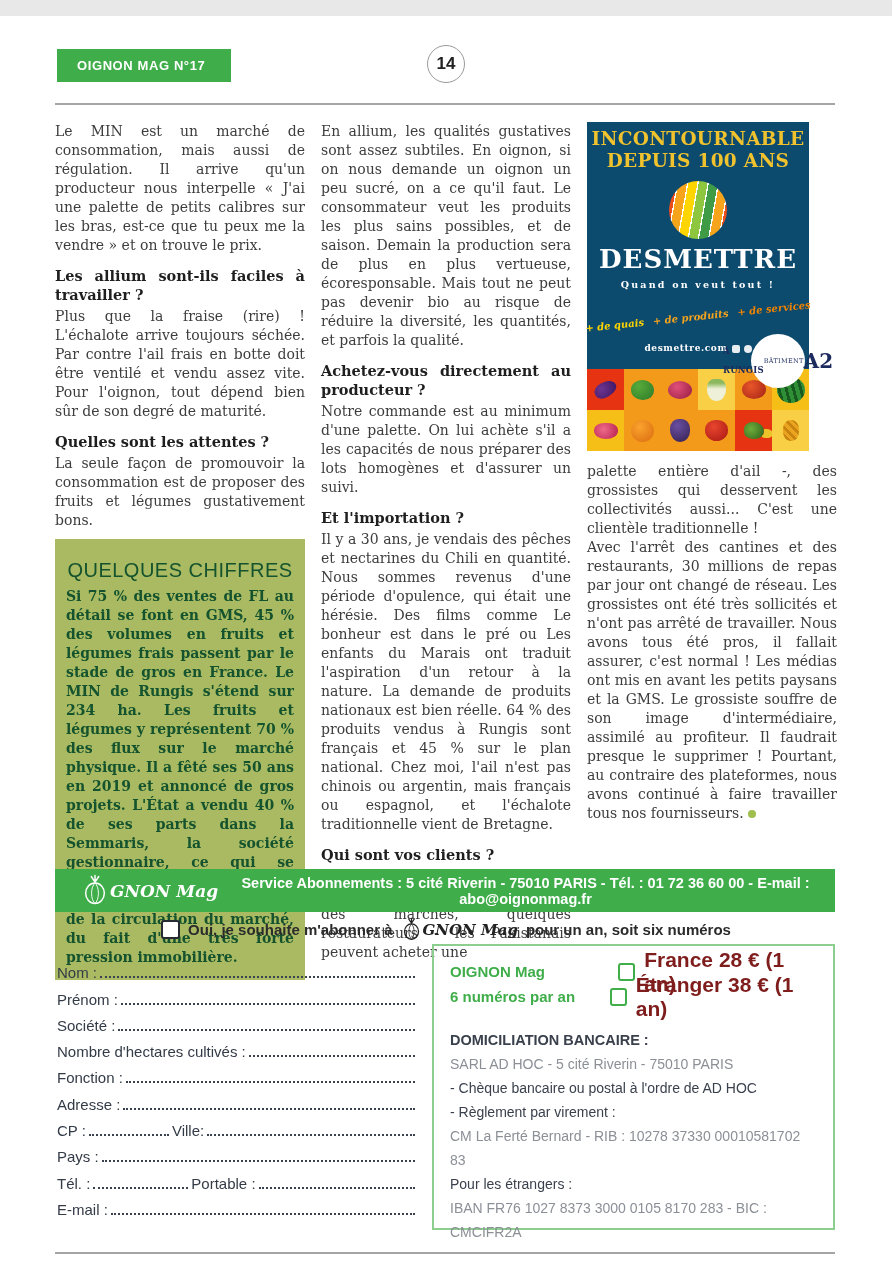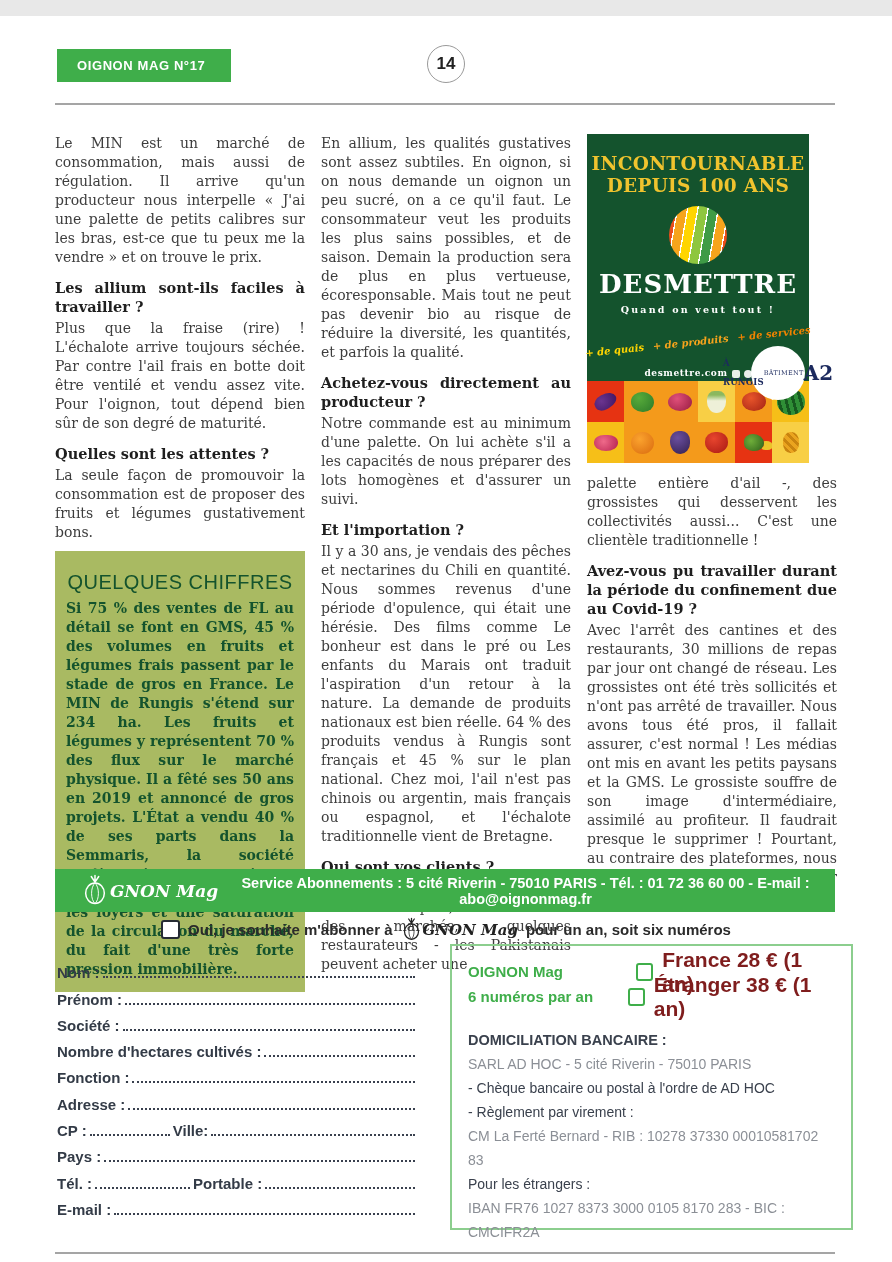--- a/index.html
+++ b/index.html
@@ -7,35 +7,35 @@
         font-family:"Liberation Sans",sans-serif;}
   
   .issue-badge{position:absolute;left:57px;top:33px;background:#3fae4a;color:#fff;
         font-weight:bold;font-size:13px;letter-spacing:.6px;padding:9px 26px 9px 20px;}
   .page-circle{position:absolute;left:427px;top:29px;width:36px;height:36px;border:1.5px solid #9a9a9a;
         border-radius:50%;display:flex;align-items:center;justify-content:center;
         font-weight:bold;font-size:17px;color:#222;background:#fff;}
   .rule{position:absolute;left:55px;width:780px;height:2px;background:#a5a5a5;}
   .rule.top{top:87px;} .rule.bottom{top:1236px;}
   
-  .article{position:absolute;left:55px;top:118px;width:782px;display:flex;gap:16px;}
+  .article{position:absolute;left:55px;top:106px;width:782px;display:flex;gap:16px;}
   .col{width:250px;font-family:"DejaVu Serif",serif;font-size:14px;line-height:19px;
        color:#3d3d3d;text-align:justify;}
   .col p{margin:0 0 0 0;}
   .col h3{font-size:14.5px;line-height:19px;color:#1f1f1f;margin:11px 0 3px 0;font-weight:bold;}
   .chiffres{margin-top:9px;background:#a9ba62;color:#14532d;padding:20px 11px 13px 11px;}
   .chiffres .ch-title{font-family:"Liberation Sans",sans-serif;font-weight:normal;font-size:20px;
        text-align:center;margin:2px 0 7px 0;letter-spacing:.5px;}
   .chiffres .ch-body{font-weight:bold;font-size:14px;line-height:19px;text-align:justify;}
   .enddot{display:inline-block;width:8px;height:8px;border-radius:50%;background:#a0bf4e;
        margin-left:4px;vertical-align:baseline;}
   
   .ad{position:relative;width:222px;height:329px;margin-bottom:11px;}
-  .ad-navy{position:relative;width:222px;height:247px;background:#14532d;text-align:center;
-       padding-top:19px;box-sizing:border-box;color:#fff;}
+  .ad-navy{position:relative;width:222px;height:247px;background:#0c4a6e;text-align:center;
+       padding-top:6px;box-sizing:border-box;color:#fff;}
   .ad-tagline{color:#f0c32e;font-weight:bold;font-size:18.5px;line-height:22px;letter-spacing:.3px;}
   .sphere{width:58px;height:58px;border-radius:50%;margin:9px auto 7px auto;
        background:linear-gradient(100deg,#e94e1b 0 12%,#fff 12% 14%,#f6a41c 14% 27%,#fff 27% 29%,
        #ffd500 29% 42%,#fff 42% 44%,#8ec63f 44% 57%,#fff 57% 59%,#3f9b46 59% 72%,#fff 72% 74%,
        #f6a41c 74% 87%,#fff 87% 89%,#e94e1b 89% 100%);}
   .ad-brand{color:#fff;font-weight:bold;font-size:26px;letter-spacing:1px;line-height:26px;}
   .ad-slogan{color:#fff;font-weight:bold;font-size:9.5px;letter-spacing:2.2px;margin-top:3px;}
   .ad-features{display:flex;justify-content:center;gap:9px;margin-top:13px;transform:rotate(-6deg);}
   .ad-features span{font-style:italic;font-weight:bold;font-size:10px;white-space:nowrap;}
   .f-quais{color:#ffd500;} .f-produits{color:#f6a41c;} .f-services{color:#f08300;}
@@ -77,25 +77,25 @@
   .bar-text{flex:1;text-align:center;font-weight:bold;font-size:14.5px;padding-right:2px;}
   .sub-line{position:absolute;left:0;top:901px;width:892px;display:flex;align-items:center;
        justify-content:center;gap:8px;font-weight:bold;font-size:15px;color:#2b2b2b;}
   .cbx{display:inline-block;width:15px;height:15px;border:2.5px solid #262b33;border-radius:3px;background:#fff;}
   .mini-logo{display:flex;align-items:center;}
   .mini-logo .logo-txt{font-family:"DejaVu Serif",serif;font-style:italic;font-weight:bold;
        font-size:15px;color:#222;margin-left:1px;}
   
   .form{position:absolute;left:57px;top:940px;width:358px;}
   .frow{display:flex;align-items:flex-end;height:26.3px;}
-  .frow .lbl{font-weight:bold;font-size:15px;color:#333b47;white-space:nowrap;padding-bottom:1px;}
+  .frow .lbl{font-weight:normal;font-size:15px;color:#333b47;white-space:nowrap;padding-bottom:1px;}
   .dots{flex:1;border-bottom:2px dotted #39404e;height:12px;margin:0 0 4px 3px;}
   .dots.fixed-cp{flex:0 0 80px;} .dots.fixed-tel{flex:0 0 95px;}
   
-  .offer{position:absolute;left:450px;top:928px;width:403px;height:286px;border:2px solid #8cce8e;
+  .offer{position:absolute;left:432px;top:928px;width:403px;height:286px;border:2px solid #8cce8e;
        box-sizing:border-box;padding:13px 16px;font-size:14px;color:#3a414d;}
   .orow{display:flex;align-items:center;height:25px;}
   .orow .green-b{color:#3fae4a;font-weight:bold;font-size:15px;width:172px;}
   .gcbx{display:inline-block;width:14px;height:14px;border:2.5px solid #3fae4a;border-radius:3px;
        margin-right:9px;background:#fff;}
   .opt{color:#7f1d1d;font-weight:bold;font-size:21px;}
   .sec-title{font-weight:bold;font-size:14.5px;color:#3a414d;margin-top:19px;line-height:24px;}
   .oline{line-height:24px;} .oline.gray{color:#8b8f96;}
 </style>
 </head>
@@ -192,21 +192,20 @@
           <div class="cell bg-red">
               <span class="pp pp-avocado"></span>
             </div>
           <div class="cell bg-pale">
               <span class="pp pp-pineapple"></span>
             </div>
         </div>
       </div>
 
       <p>palette entière d'ail -, des grossistes qui desservent les collectivités aussi... C'est une clientèle traditionnelle !</p>
-      <h3>Avez-vous pu travailler durant la période du confinement due au Covid-19 ?</h3>
       <p><span>Avec l'arrêt des cantines et des restaurants, 30 millions de repas par jour ont changé de réseau. Les grossistes ont été très sollicités et n'ont pas arrêté de travailler. Nous avons tous été pros, il fallait assurer, c'est normal ! Les médias ont mis en avant les petits paysans et la GMS. Le grossiste souffre de son image d'intermédiaire, assimilé au profiteur. Il faudrait presque le supprimer ! Pourtant, au contraire des plateformes, nous avons continué à faire travailler tous nos fournisseurs.</span><span class="enddot"></span></p>
     </div>
   </div>
 
   <div class="sub-bar">
     <span class="bar-logo">
       <svg width="28" height="33" viewBox="0 0 30 34">
         <g fill="none" stroke="#ffffff" stroke-width="1.6" stroke-linecap="round">
           <path d="M15 8 L11 2 M15 8 L15 1 M15 8 L19 2"></path>
           <ellipse cx="15" cy="20" rx="10" ry="11"></ellipse>

